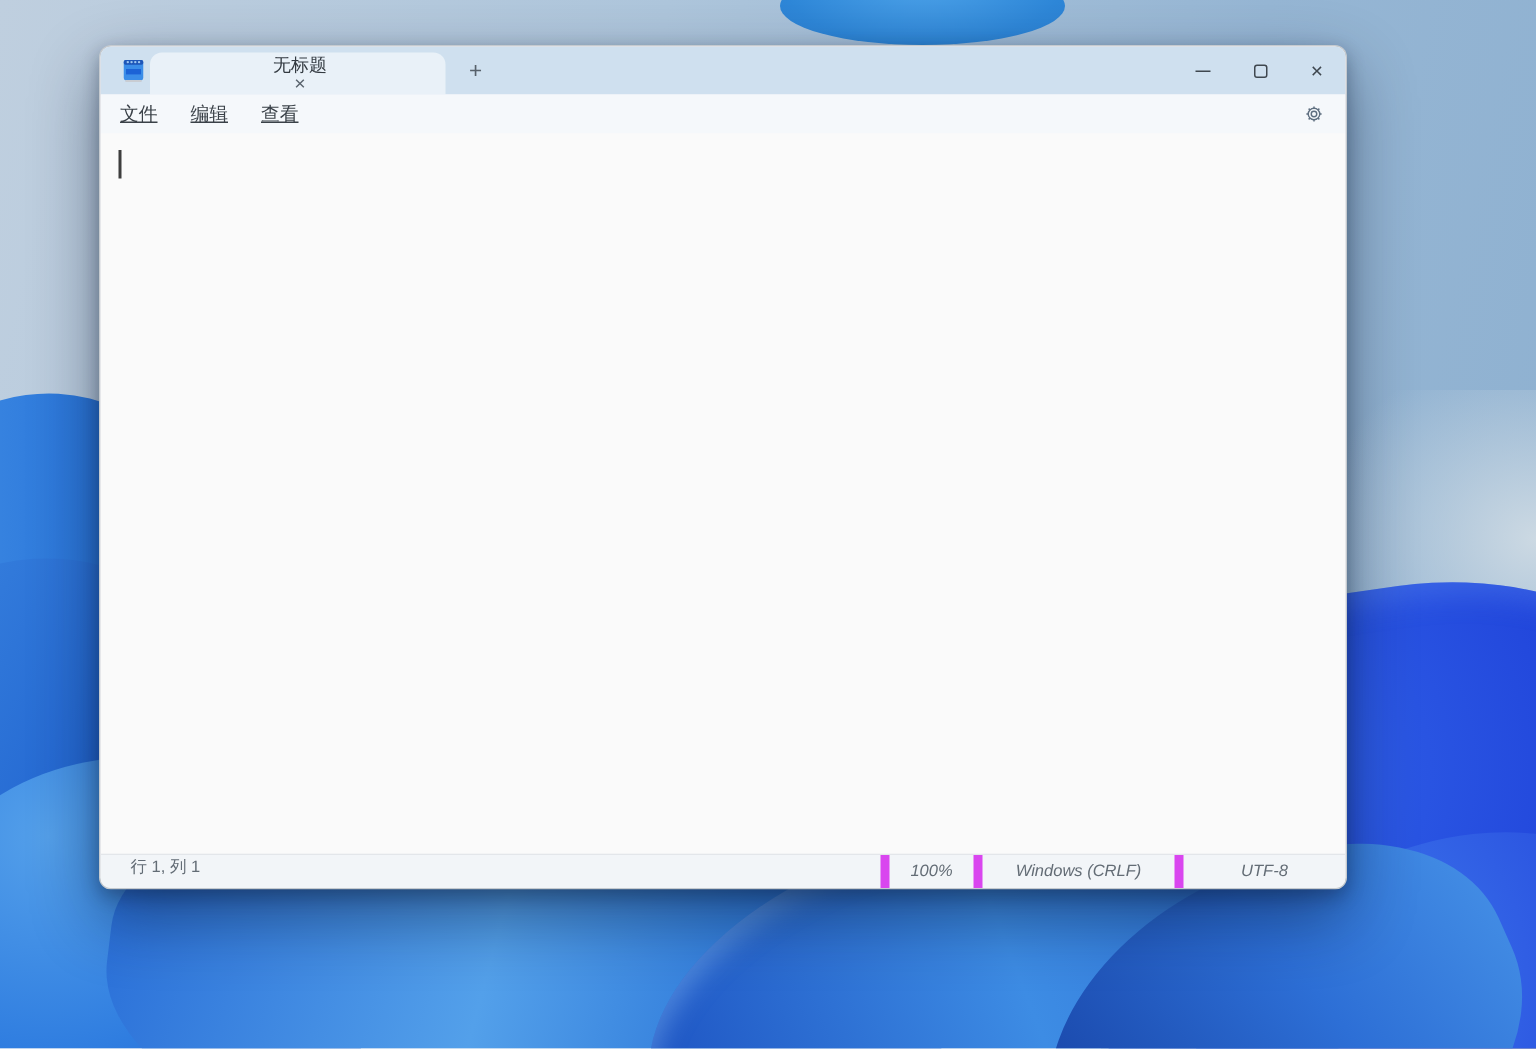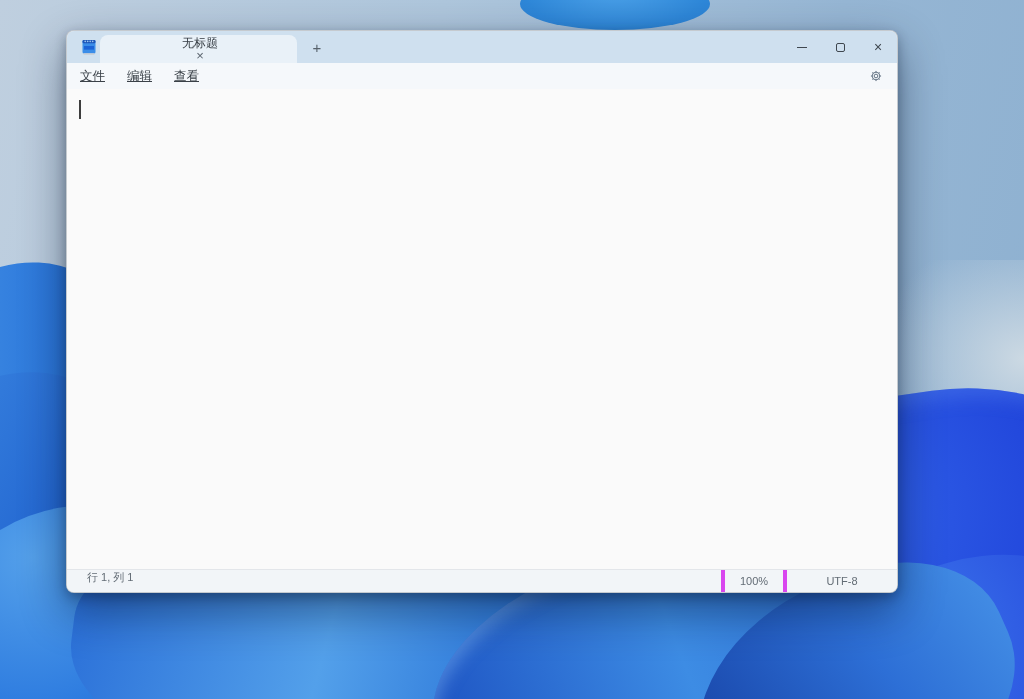--- a/index.html
+++ b/index.html
@@ -157,21 +157,22 @@
   .statusbar {
     height: 23px; flex: 0 0 23px;
     background: #f2f5f8;
     border-top: 1px solid #e3e6ea;
     display: flex; 
     font-size: 11px; color: #636c75;
   }
   .sb-left { padding-left: 20px; flex: 1 1 auto; }
   .sb-cell {
     height: 100%; display: flex; align-items: center; justify-content: center;
-    border-left: 4px solid #d946ef;
+    border-left: 6px solid #d946ef;
+    font-style: italic;
   }
   .sb-zoom { width: 62px; }
   .sb-eol { width: 134px; }
   .sb-enc { width: 114px; }
 </style>
 </head>
 <body>
 
 <div class="desktop">
   <div class="wp wp-dome"></div>
@@ -239,17 +240,18 @@
     </div>
 
     <div class="editor">
       <span class="caret"></span>
       <span></span>
     </div>
 
     <div class="statusbar">
       <span class="sb-left">行 1, 列 1</span>
       <span class="sb-cell sb-zoom">100%</span>
+      <span class="sb-cell sb-eol">Windows (CRLF)</span>
       <span class="sb-cell sb-enc">UTF-8</span>
     </div>
 
   </div>
 </div>
 
 </body></html>

